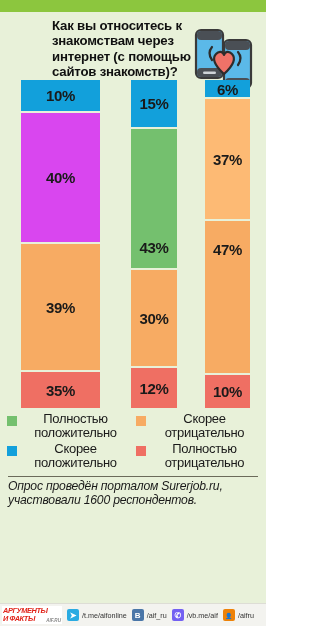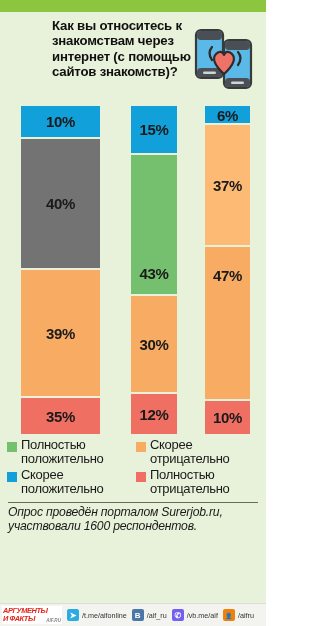--- a/index.html
+++ b/index.html
@@ -57,21 +57,20 @@
     letter-spacing:-0.2px;
   }
   .ch1{left:9px;top:0;width:112px;}
   .ch2{left:130px;top:14px;}
   .ch3{left:204px;top:14px;}
   
   .chart{
     position:relative;
     height:328px;
     flex:0 0 auto;
-    margin-top:26px;
   }
   .bar-col{position:absolute;top:0;bottom:0;}
   .c1{left:21px;width:79px;}
   .c2{left:131px;width:46px;}
   .c3{left:205px;width:45px;}
   .seg{
     position:relative;
     width:100%;
     box-sizing:border-box;
     border-bottom:2px solid #e8f1d9;
@@ -98,20 +97,21 @@
     display:grid;
     grid-template-columns:1fr 1fr;
     grid-auto-rows:auto;
     column-gap:6px;
     row-gap:2px;
   }
   .leg-item{
     display:flex;
     align-items:flex-start;
     gap:4px;
+    text-align:center;
   }
   .swatch{
     width:10px;height:10px;
     flex:0 0 auto;
     margin-top:4px;
   }
   .leg-text{
     font-size:13px;
     line-height:1.08;
     color:#1a1a1a;
@@ -208,21 +208,21 @@
     </div>
   </div>
 
 
   <div class="chart">
 
     <div class="bar-col c1">
       <div class="seg" style="height:10%;background:#12a0db">
         <span class="seg-label lab-mid">10%</span>
       </div>
-      <div class="seg" style="height:40%;background:#737373">
+      <div class="seg" style="height:40%;background:#d946ef">
         <span class="seg-label lab-mid">40%</span>
       </div>
       <div class="seg" style="height:39%;background:#f7ab63">
         <span class="seg-label lab-mid">39%</span>
       </div>
       <div class="seg" style="height:11%;background:#ef6f63">
         <span class="seg-label lab-mid">35%</span>
       </div>
     </div>
 

